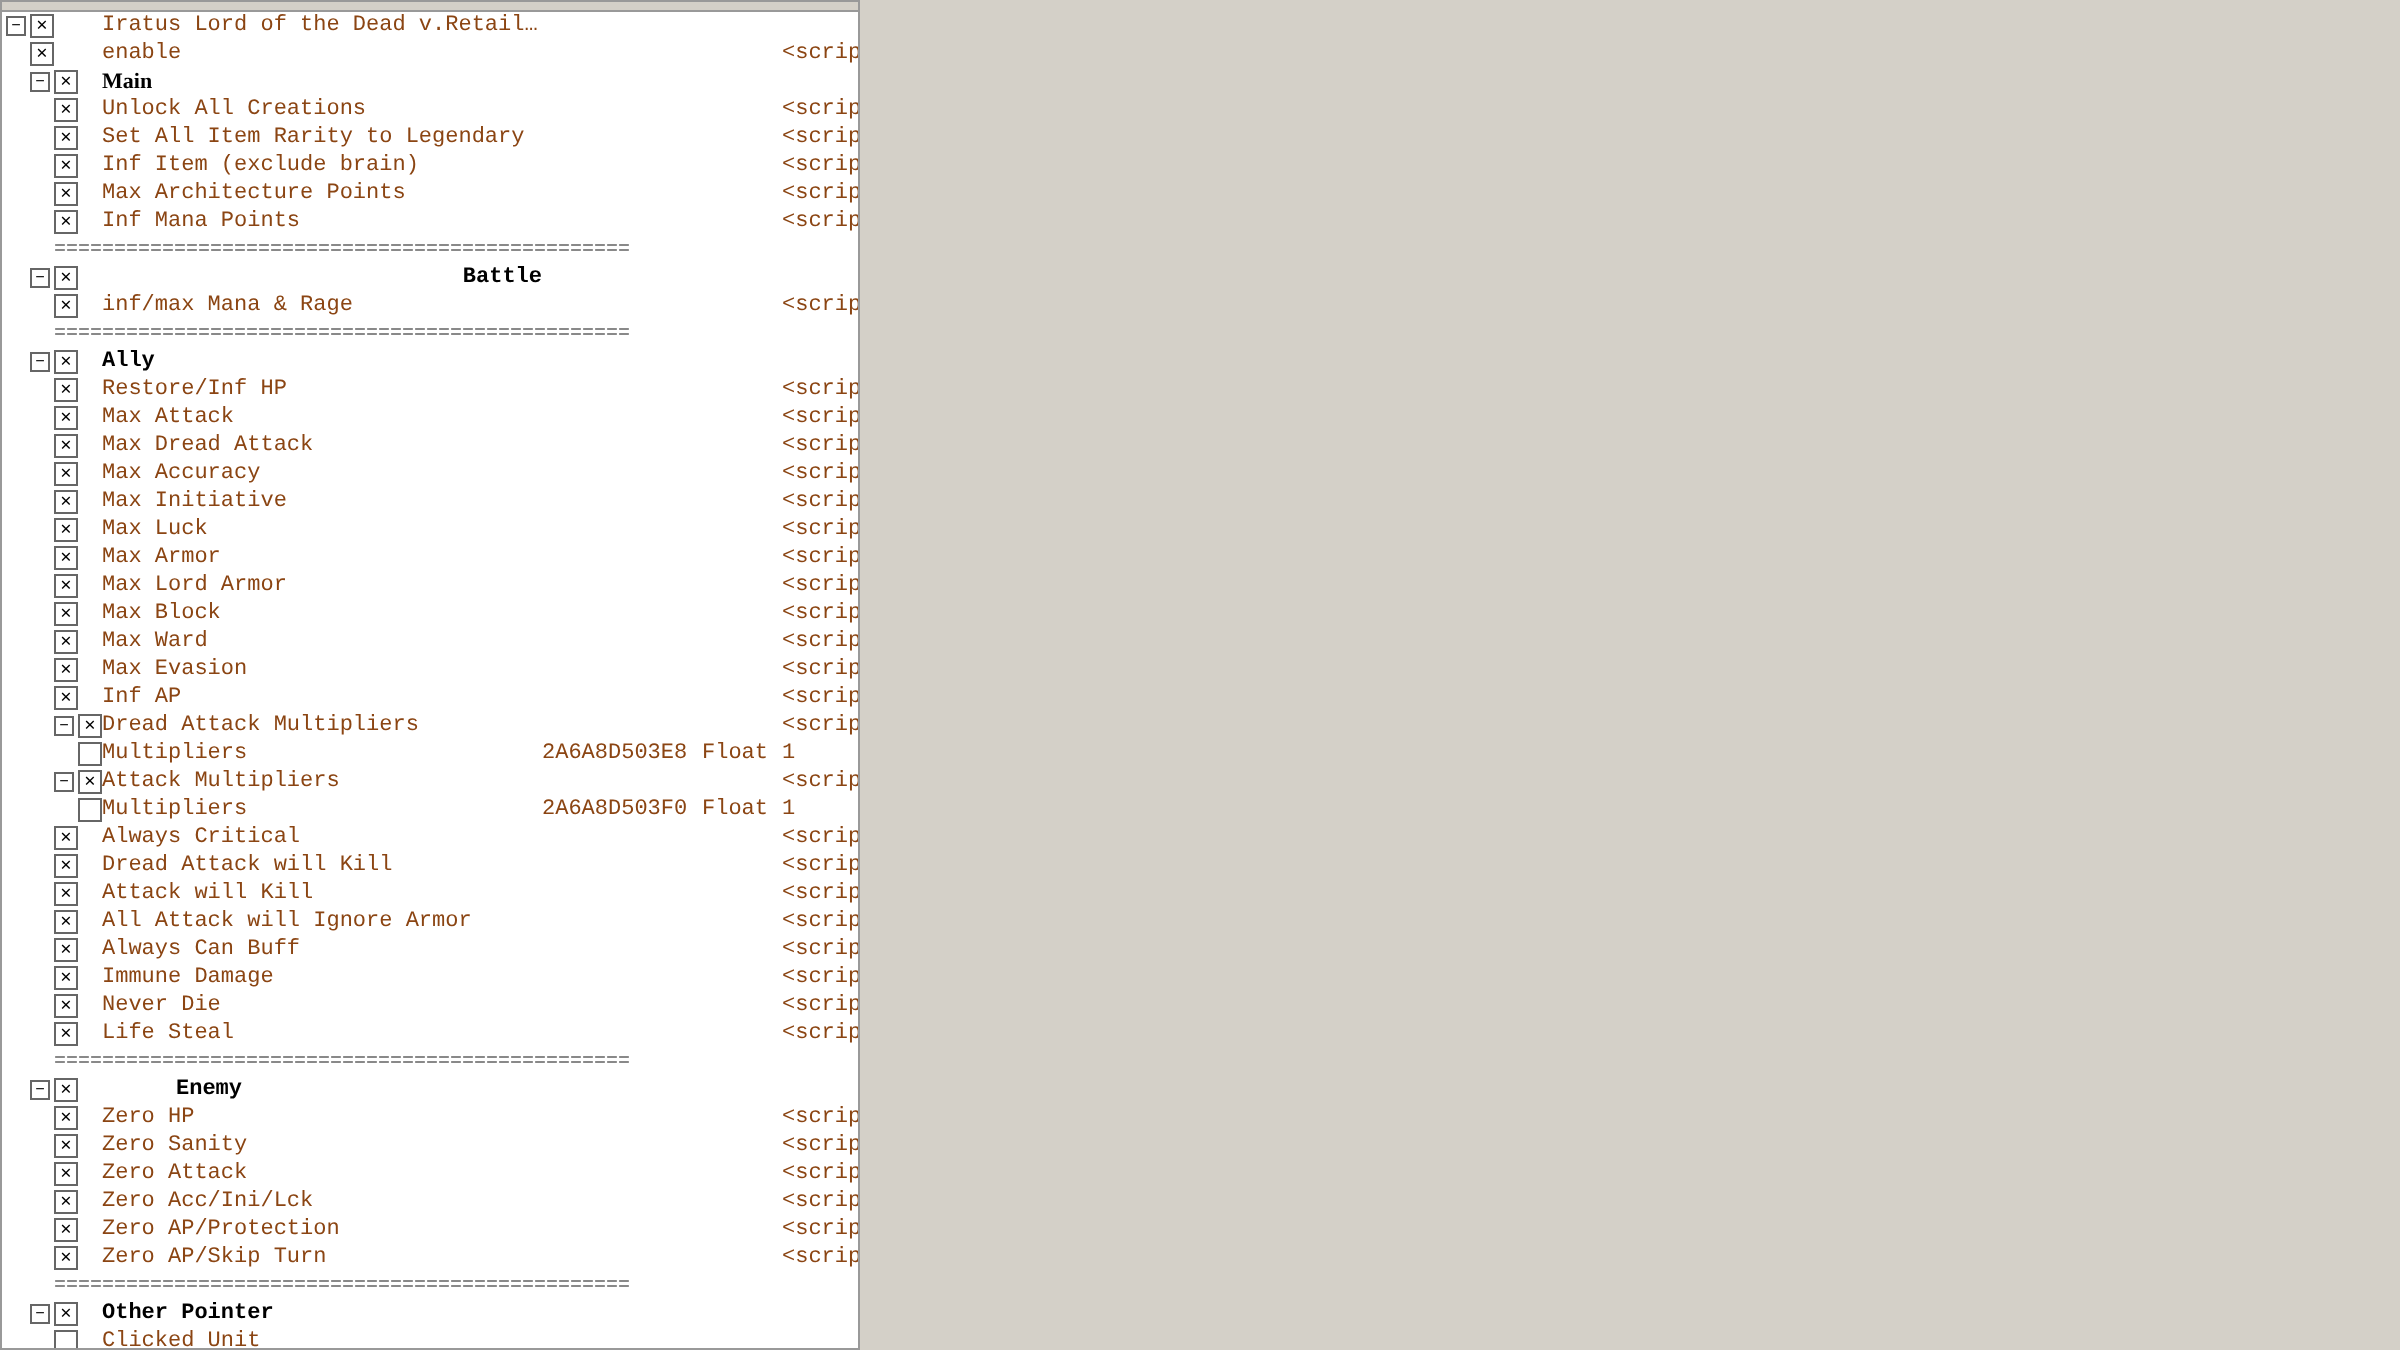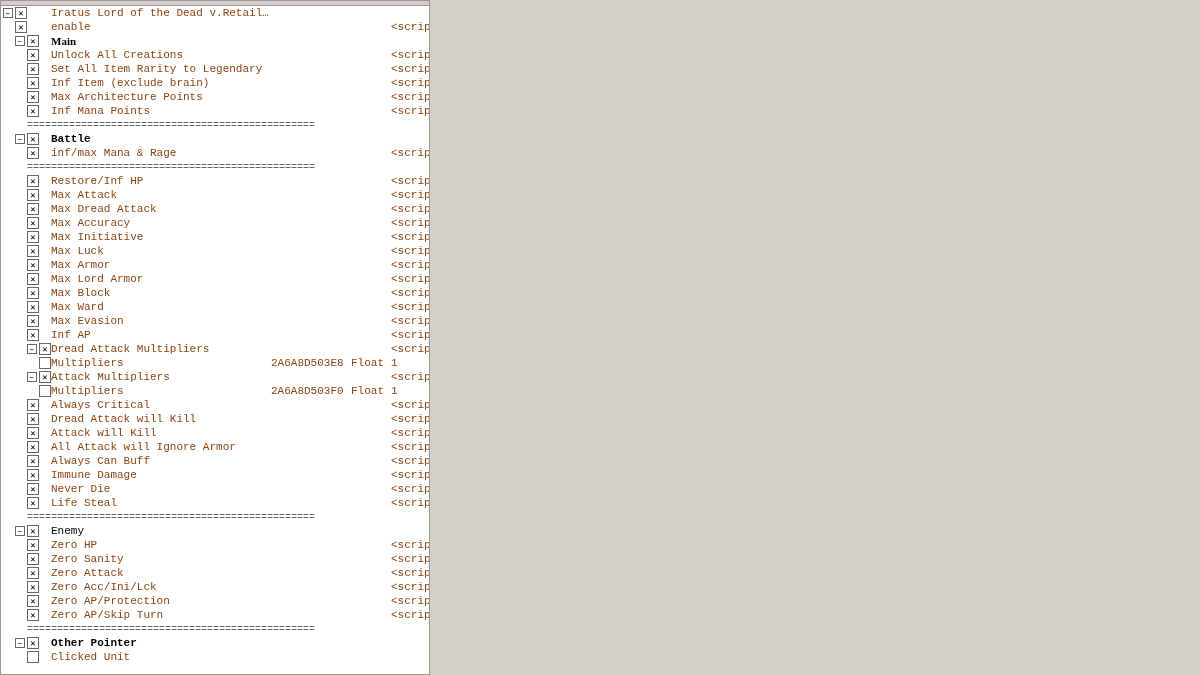--- a/index.html
+++ b/index.html
@@ -215,36 +215,46 @@
           <div class="cell-value">&lt;script&gt;</div>
         </div>
         <div class="tree-row">
           <div style="padding-left: 26px; color: rgb(102, 102, 102); font-size: 10px; width: 390px; overflow: hidden;">================================================</div>
         </div>
         <div class="tree-row">
           <div class="cell-active" style="padding-left: 14px;">
             <span class="expand-icon expand-minus"></span>
             <span class="checkbox checked"></span>
           </div>
-          <div class="cell-desc" style="font-weight: bold; color: rgb(0, 0, 0);">Battle</div>
+          <div class="cell-desc" style="font-weight: bold; color: rgb(0, 0, 0); text-align: right;">Battle</div>
           <div class="cell-addr"></div>
           <div class="cell-type"></div>
           <div class="cell-value"></div>
         </div>
         <div class="tree-row">
           <div class="cell-active" style="padding-left: 26px;">
             <span class="checkbox checked"></span>
           </div>
           <div class="cell-desc">inf/max Mana &amp; Rage</div>
           <div class="cell-addr"></div>
           <div class="cell-type"></div>
           <div class="cell-value">&lt;script&gt;</div>
         </div>
         <div class="tree-row">
           <div style="padding-left: 26px; color: rgb(102, 102, 102); font-size: 10px; width: 390px; overflow: hidden;">================================================</div>
+        </div>
+        <div class="tree-row">
+          <div class="cell-active" style="padding-left: 14px;">
+            <span class="expand-icon expand-minus"></span>
+            <span class="checkbox checked"></span>
+          </div>
+          <div class="cell-desc" style="font-weight: bold; color: rgb(0, 0, 0);">Ally</div>
+          <div class="cell-addr"></div>
+          <div class="cell-type"></div>
+          <div class="cell-value"></div>
         </div>
         <div class="tree-row">
           <div class="cell-active" style="padding-left: 26px;">
             <span class="checkbox checked"></span>
           </div>
           <div class="cell-desc">Restore/Inf HP</div>
           <div class="cell-addr"></div>
           <div class="cell-type"></div>
           <div class="cell-value">&lt;script&gt;</div>
         </div>
@@ -458,21 +468,21 @@
           <div class="cell-value">&lt;script&gt;</div>
         </div>
         <div class="tree-row">
           <div style="padding-left: 26px; color: rgb(102, 102, 102); font-size: 10px; width: 390px; overflow: hidden;">================================================</div>
         </div>
         <div class="tree-row">
           <div class="cell-active" style="padding-left: 14px;">
             <span class="expand-icon expand-minus"></span>
             <span class="checkbox checked"></span>
           </div>
-          <div class="cell-desc" style="font-weight: normal; color: rgb(0, 0, 0);">Enemy</div>
+          <div class="cell-desc" style="font-weight: bold; color: rgb(0, 0, 0); margin-left: 37px;">Enemy</div>
           <div class="cell-addr"></div>
           <div class="cell-type"></div>
           <div class="cell-value"></div>
         </div>
         <div class="tree-row">
           <div class="cell-active" style="padding-left: 26px;">
             <span class="checkbox checked"></span>
           </div>
           <div class="cell-desc">Zero HP</div>
           <div class="cell-addr"></div>

